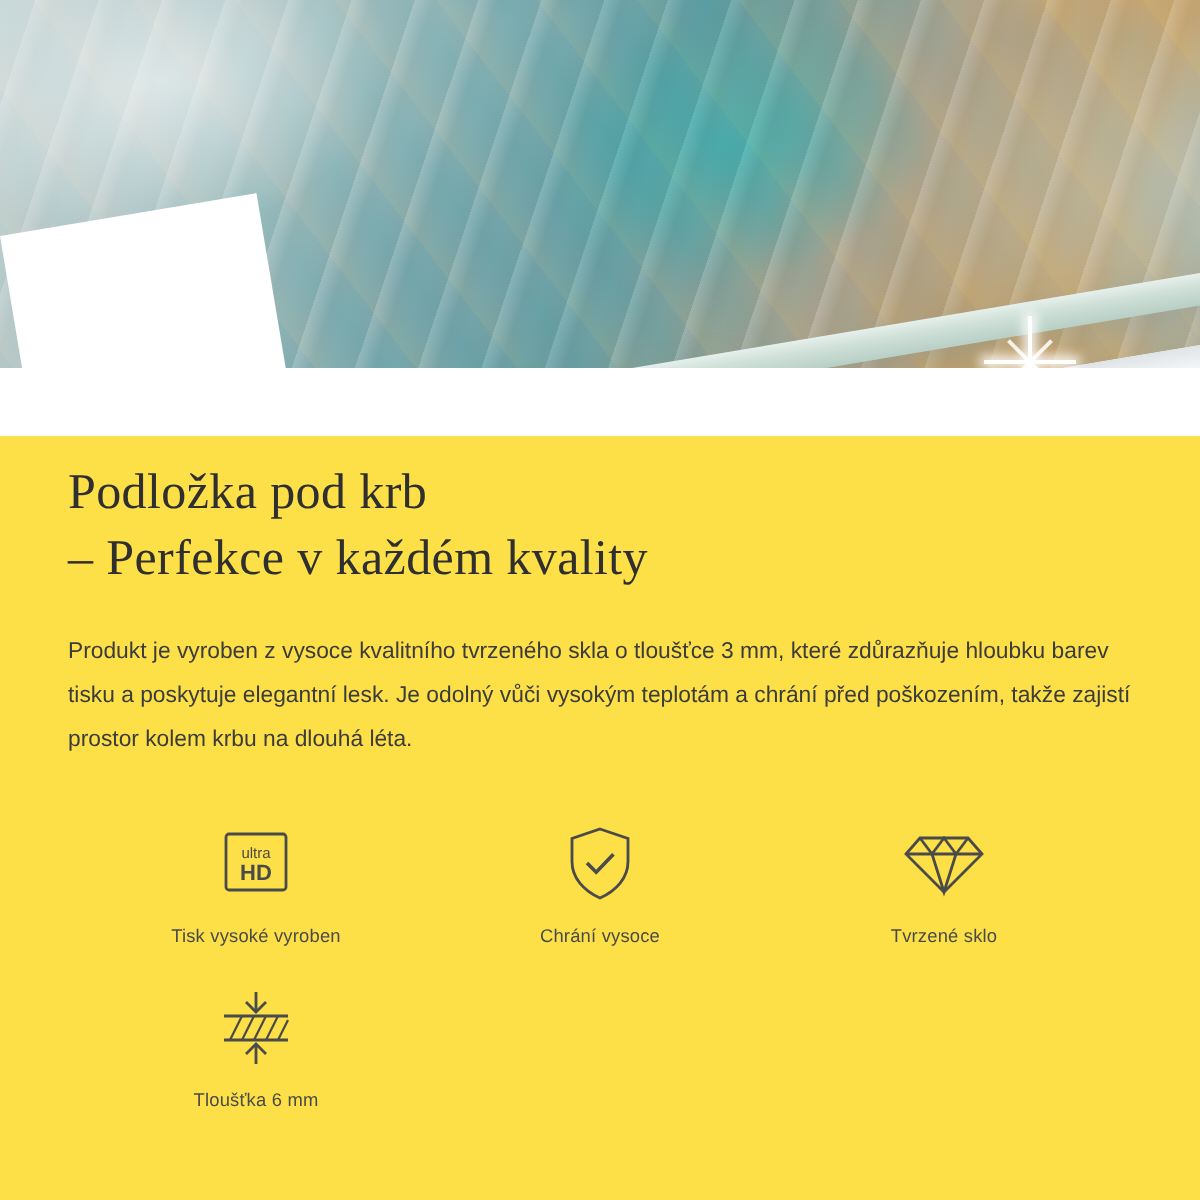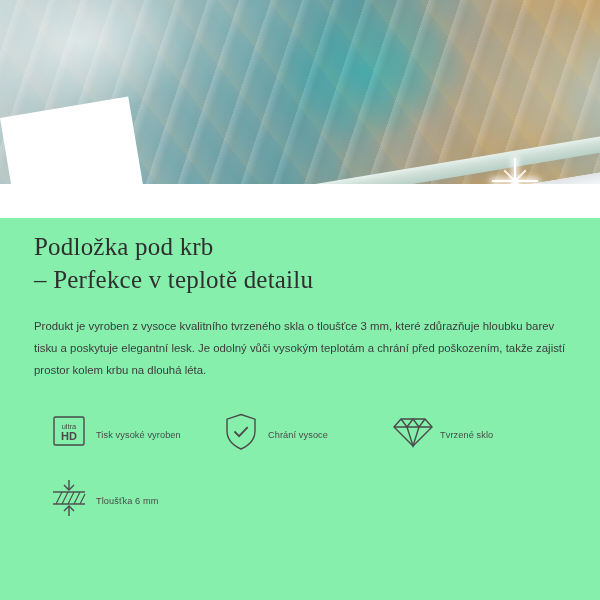--- a/index.html
+++ b/index.html
@@ -10,21 +10,21 @@
     width: 600px;
     height: 600px;
     background: #ffffff;
     font-family: "Liberation Sans", sans-serif;
     overflow: hidden;
   }
   .page {
     position: relative;
     width: 600px;
     height: 600px;
-    background: #86efac;
+    background: #fde047;
     overflow: hidden;
   }
 
   
   .hero {
     position: relative;
     width: 600px;
     height: 218px;
     overflow: hidden;
     background: #ffffff;
@@ -166,21 +166,21 @@
   
   .features {
     margin-top: 26px;
     display: grid;
     grid-template-columns: repeat(3, 1fr);
     grid-row-gap: 16px;
     padding: 0 8px;
   }
   .feature {
     display: flex;
-    flex-direction: row;
+    flex-direction: column;
     align-items: center;
     text-align: center;
   }
   .feature-icon {
     width: 54px;
     height: 50px;
     display: flex;
     align-items: center;
     justify-content: center;
     color: #4a4a4a;
@@ -205,21 +205,21 @@
     <div class="hero-edge"></div>
     <div class="hero-mask-left"></div>
     <div class="hero-mask-bottom"></div>
     <div class="sparkle"></div>
     <div class="sparkle-d"></div>
   </div>
 
   <div class="content">
     <h1 class="headline">
       <span>Podložka pod krb</span>
-      <span class="line2">– Perfekce v teplotě detailu</span>
+      <span class="line2">– Perfekce v každém kvality</span>
     </h1>
     <p class="paragraph">Produkt je vyroben z vysoce kvalitního tvrzeného skla o tloušťce 3 mm, které zdůrazňuje hloubku barev tisku a poskytuje elegantní lesk. Je odolný vůči vysokým teplotám a chrání před poškozením, takže zajistí prostor kolem krbu na dlouhá léta.</p>
 
     <div class="features">
 
 
       <div class="feature">
         <div class="feature-icon">
           <svg width="42" height="40" viewBox="0 0 42 40">
             <rect x="6" y="5" width="30" height="28" rx="1.5" fill="none" stroke="#4a4a4a" stroke-width="1.4"></rect>

